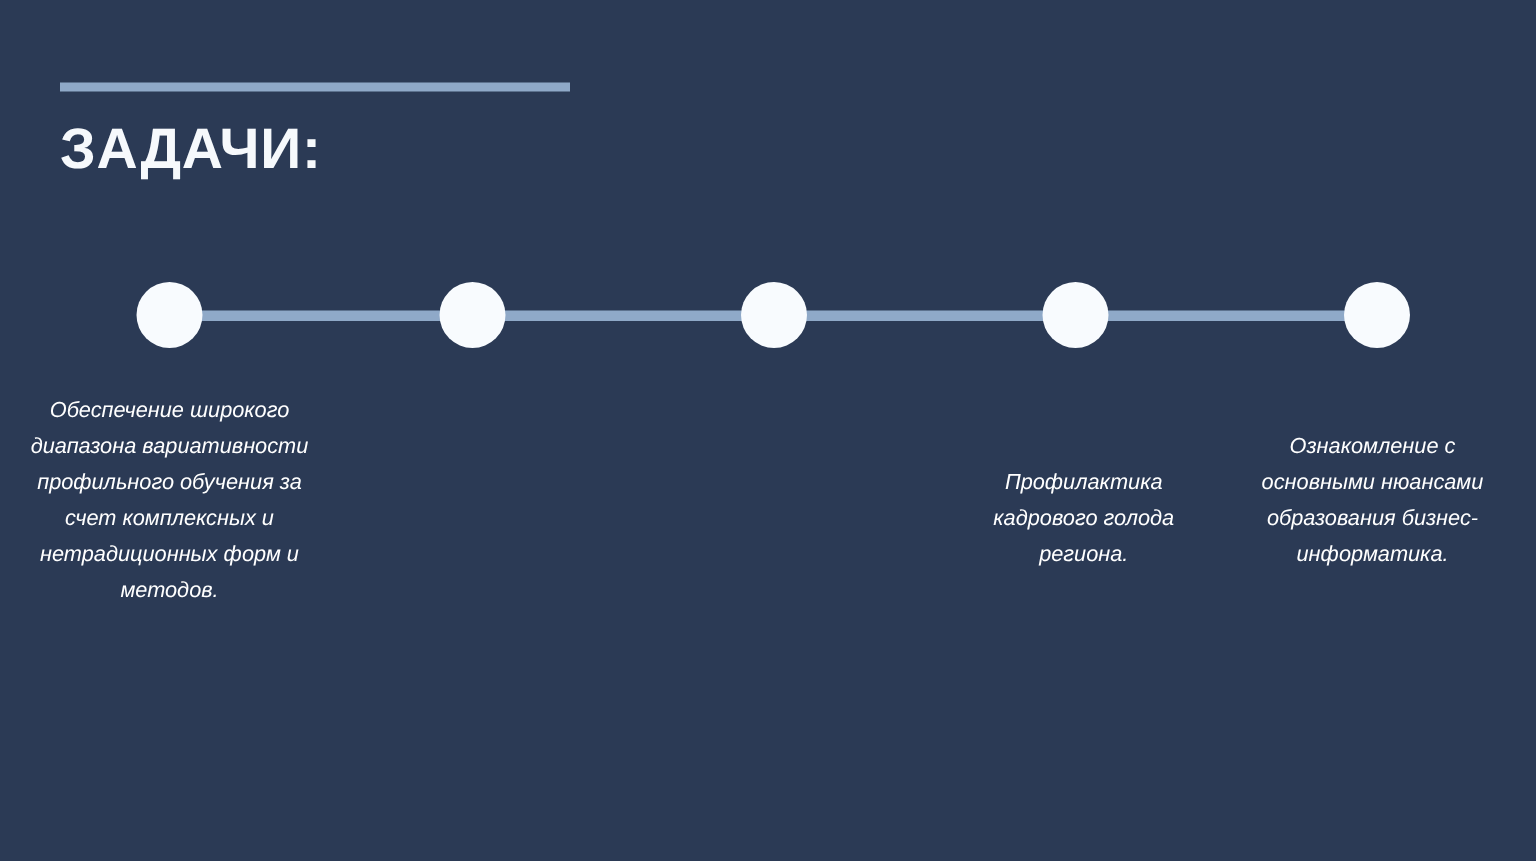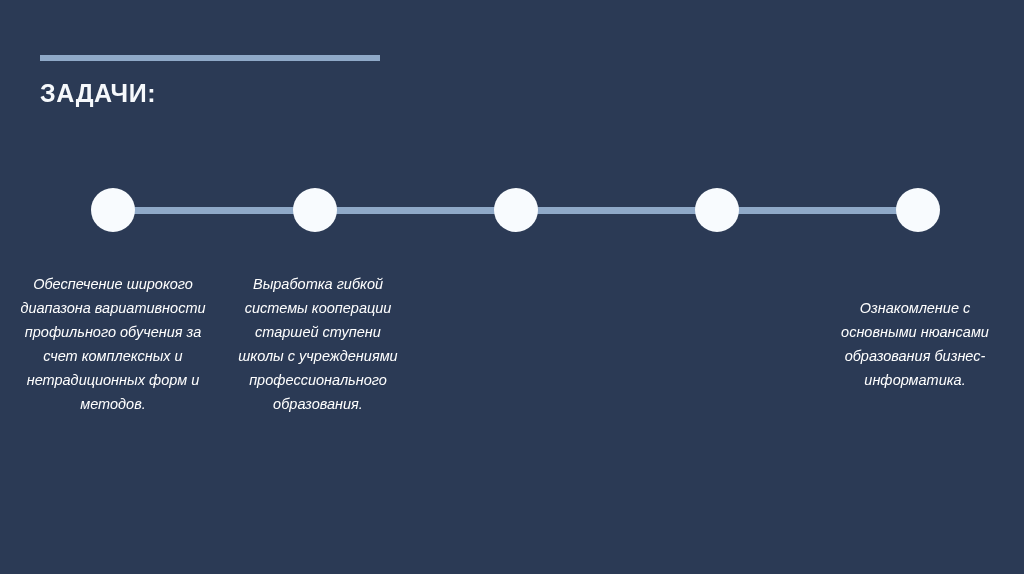--- a/index.html
+++ b/index.html
@@ -28,21 +28,21 @@
     top: 55px;
     width: 340px;
     height: 6px;
     background: #8fa9c8;
   }
   .slide-title {
     position: absolute;
     left: 40px;
     top: 80px;
     margin: 0;
-    font-size: 25px;
+    font-size: 38px;
     font-weight: bold;
     letter-spacing: 0.5px;
     color: #f6f9fc;
     line-height: 1.1;
     white-space: nowrap;
   }
 
   
   .timeline {
     position: absolute;
@@ -71,21 +71,21 @@
   .dot-1 { left: 113px; }
   .dot-2 { left: 315px; }
   .dot-3 { left: 516px; }
   .dot-4 { left: 717px; }
   .dot-5 { left: 918px; }
 
   
   .captions {
     position: absolute;
     left: 0;
-    top: 272px;
+    top: 262px;
     width: 892px;
     height: 230px;
   }
   .caption {
     position: absolute;
     top: 0;
     font-style: italic;
     font-size: 14.5px;
     line-height: 24px;
     color: #ffffff;
@@ -110,17 +110,17 @@
     <div class="timeline-line"></div>
     <div class="timeline-dot dot-1"></div>
     <div class="timeline-dot dot-2"></div>
     <div class="timeline-dot dot-3"></div>
     <div class="timeline-dot dot-4"></div>
     <div class="timeline-dot dot-5"></div>
   </div>
 
   <div class="captions">
     <div class="caption caption-1">Обеспечение широкого диапазона вариативности профильного обучения за счет комплексных и нетрадиционных форм и методов.</div>
-    <div class="caption caption-2">Выработка гибкой системы кооперации старшей ступени школы с учреждениями профессионального образования.</div>
+    <div class="caption caption-4">Профилактика кадрового голода региона.</div>
     <div class="caption caption-5">Ознакомление с основными нюансами образования бизнес-информатика.</div>
   </div>
 
 </div>
 
 </body></html>

